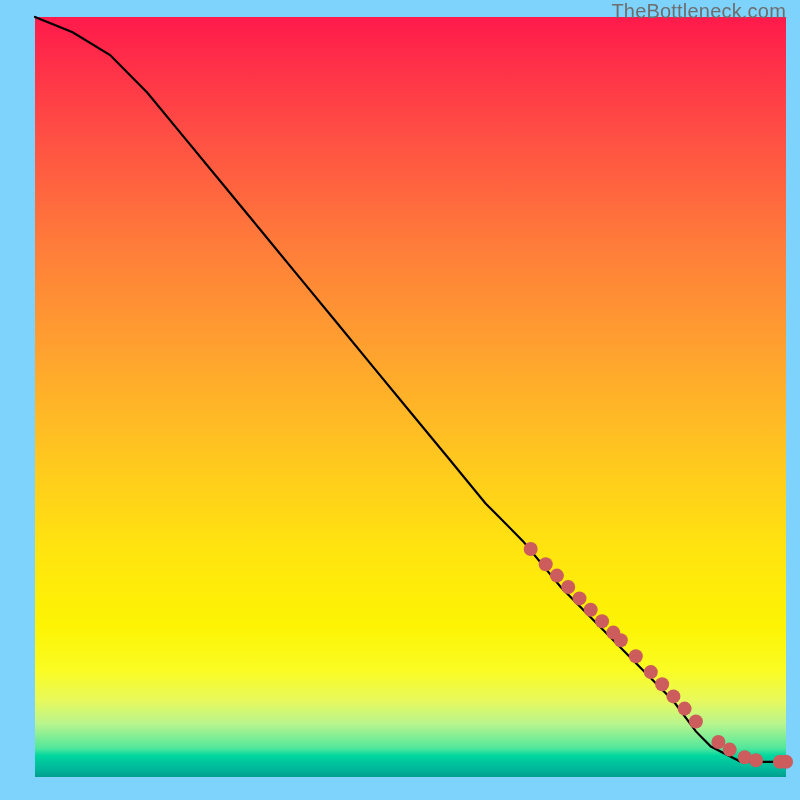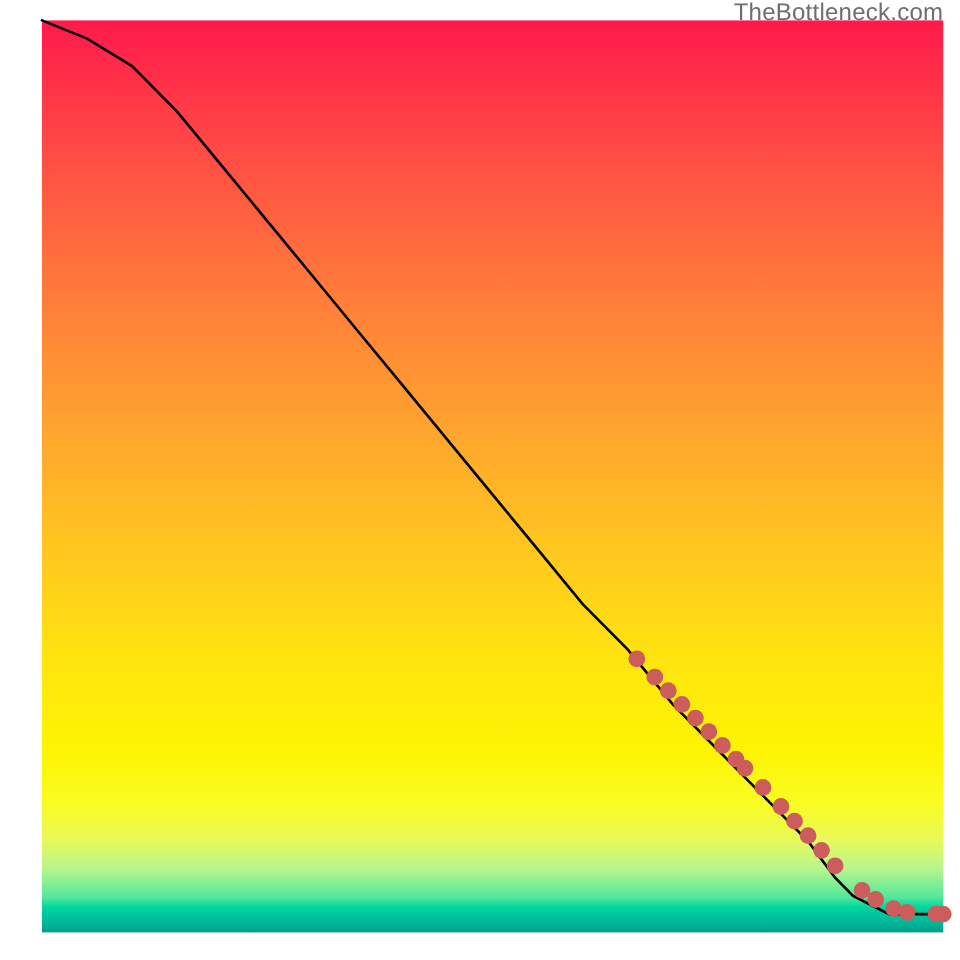--- a/index.html
+++ b/index.html
@@ -8,21 +8,21 @@
     width: 800px;
     height: 800px;
     background: #000;
     font-family: Arial, Helvetica, sans-serif;
     overflow: hidden;
   }
   .frame {
     position: relative;
     width: 800px;
     height: 800px;
-    background: #ffffff;
+    background: #7dd3fc;
   }
   .plot-area {
     position: absolute;
     left: 35px;
     top: 17px;
     width: 751px;
     height: 760px;
     
     background: linear-gradient(
       to bottom,

